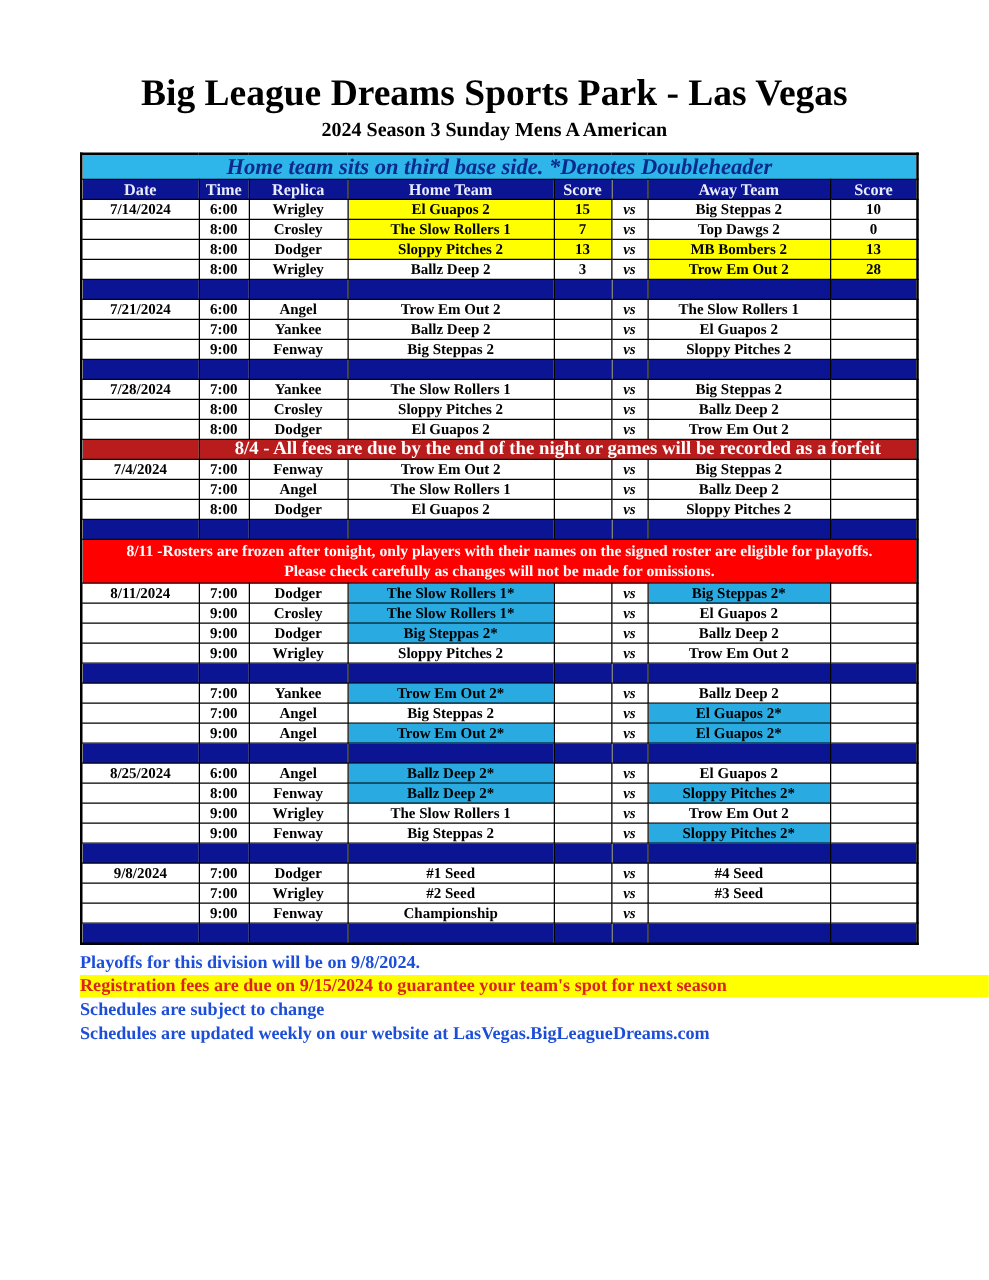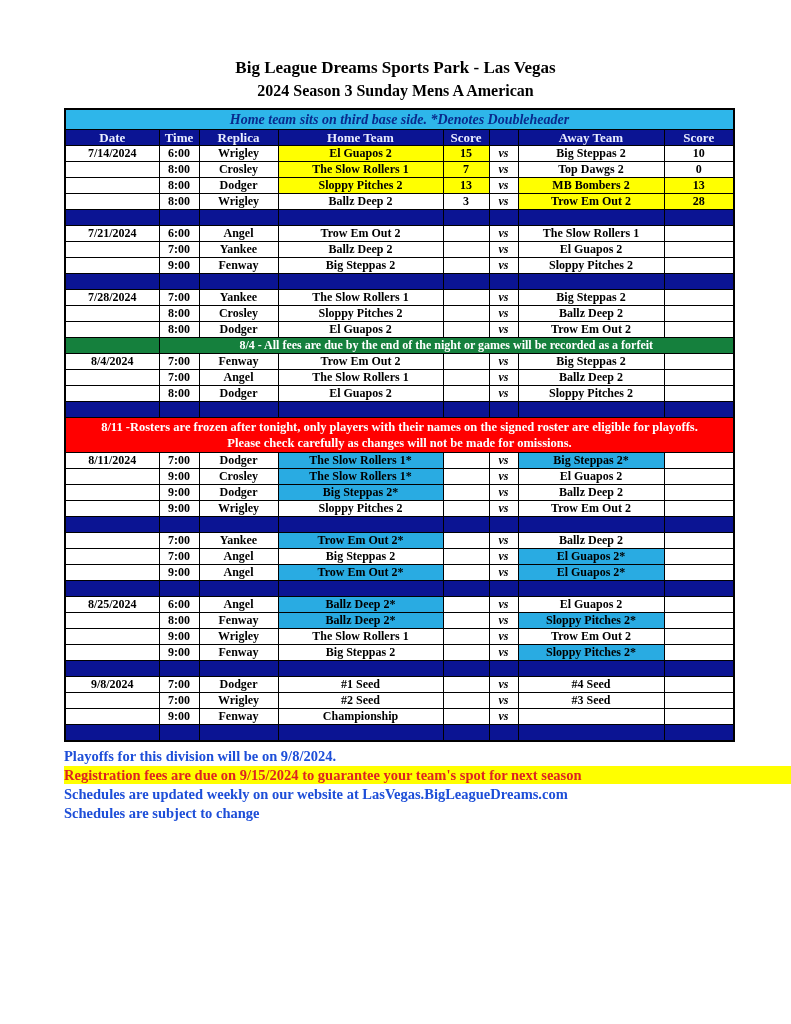--- a/index.html
+++ b/index.html
@@ -3,47 +3,47 @@
 <meta charset="utf-8">
 <style>
   html,body{margin:0;padding:0;}
   body{
     width:791px;height:1024px;background:#ffffff;
     font-family:"Liberation Serif", serif;
     position:relative;
   }
   .page-title{
     margin:58px 0 0 0;text-align:center;
-    font-size:17px;font-weight:bold;color:#000;
+    font-size:30px;font-weight:bold;color:#000;
   }
   .page-subtitle{
     margin:4px 0 8px 0;text-align:center;
     font-size:16px;font-weight:bold;color:#000;
   }
   table.sched{
     border-collapse:collapse;table-layout:fixed;
     width:669px;margin-left:64px;
     border:2px solid #000;
   }
   table.sched td{
     border:1px solid #000;
     height:15px;padding:0 1px;
     font-size:12px;font-weight:bold;text-align:center;
     white-space:nowrap;overflow:hidden;color:#000;
     line-height:15px;
   }
   tr.cyan-banner td{
     background:#2eb6ea;color:#0a2a8c;
-    font-style:italic;font-size:14px;height:19px;line-height:19px;
+    font-style:italic;font-size:18px;height:19px;line-height:19px;
   }
   tr.head td{
     background:#0b1493;color:#e9edff;font-size:13px;
   }
   tr.sep td{background:#0b1493;}
-  tr.navy-banner td{background:#15803d;color:#ffffff;font-size:12px;margin-left:16px;}
+  tr.navy-banner td{background:#b91c1c;color:#ffffff;font-size:15px;margin-left:16px;}
   tr.red-banner td{
     background:#ff0000;color:#ffffff;font-size:12.5px;
     height:34px;line-height:16px;
   }
   td.hl-yellow{background:#ffff00;color:#1f2d8e;}
   td.hl-cyan{background:#29abe2;color:#1038b0;}
   td.vs-cell{font-style:italic;font-size:9.5px;color:#101a7a;}
   .footer{margin:5px 0 0 64px;width:669px;}
   .footer-line{
     font-size:14.5px;font-weight:bold;color:#1d4ed8;
@@ -202,21 +202,21 @@
         <td></td>
         <td class="vs-cell">vs</td>
         <td>Trow Em Out 2</td>
         <td></td>
       </tr>
       <tr class="navy-banner">
         <td></td>
         <td colspan="7">8/4 - All fees are due by the end of the night or games will be recorded as a forfeit</td>
       </tr>
       <tr>
-        <td>8/4/2024</td>
+        <td>7/4/2024</td>
         <td>7:00</td>
         <td>Fenway</td>
         <td>Trow Em Out 2</td>
         <td></td>
         <td class="vs-cell">vs</td>
         <td>Big Steppas 2</td>
         <td></td>
       </tr>
       <tr>
         <td></td>
@@ -433,15 +433,15 @@
         <td></td>
         <td></td>
         <td></td>
       </tr>
     </tbody>
 </table>
 
 <div class="footer">
   <div class="footer-line">Playoffs for this division will be on 9/8/2024.</div>
   <div class="footer-line reg">Registration fees are due on 9/15/2024 to guarantee your team's spot for next season</div>
+  <div class="footer-line">Schedules are subject to change</div>
   <div class="footer-line">Schedules are updated weekly on our website at LasVegas.BigLeagueDreams.com</div>
-  <div class="footer-line">Schedules are subject to change</div>
 </div>
 
 </body></html>

